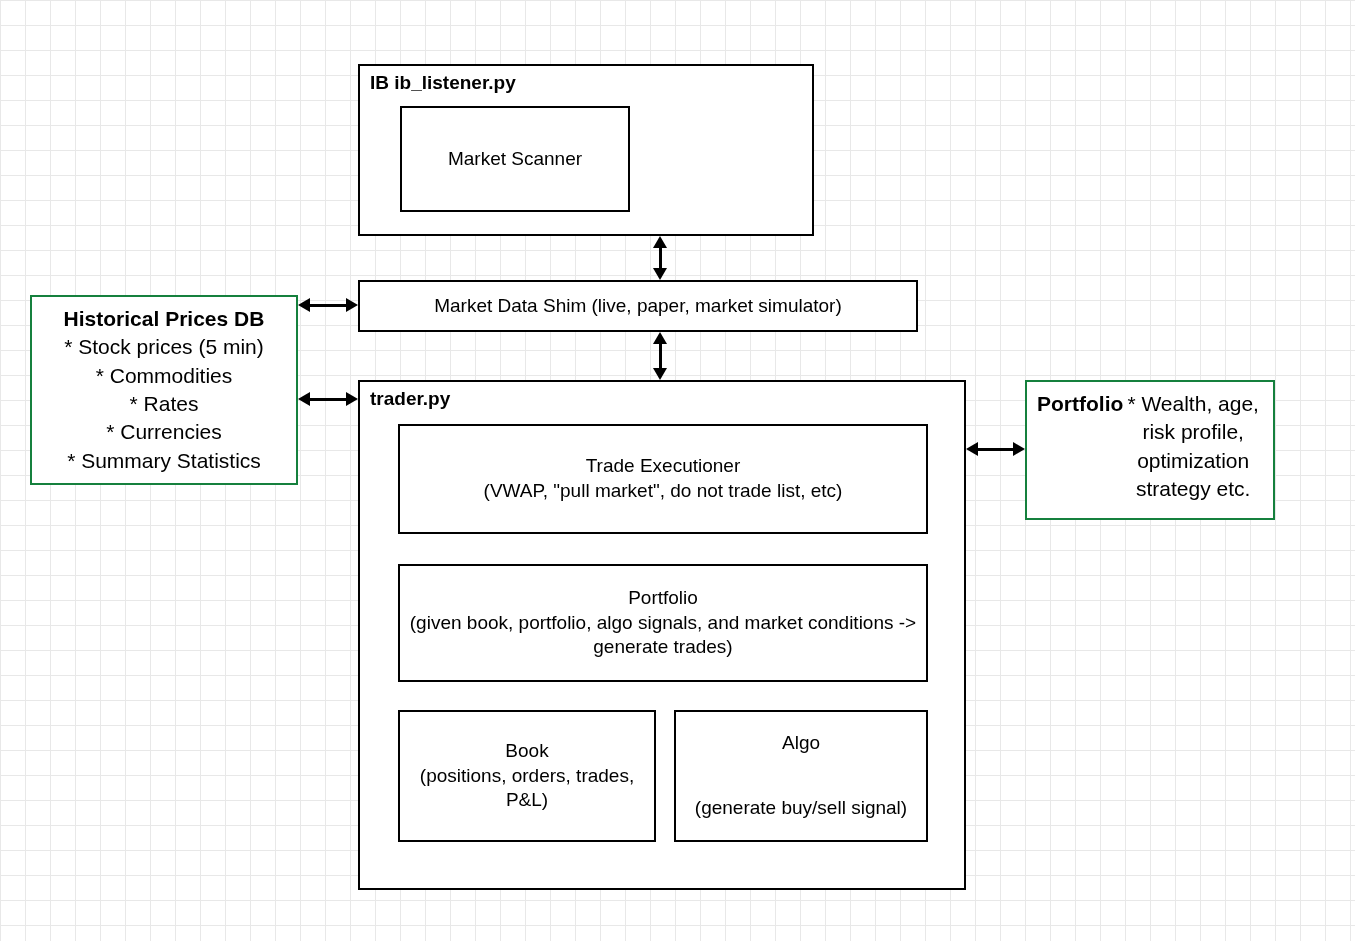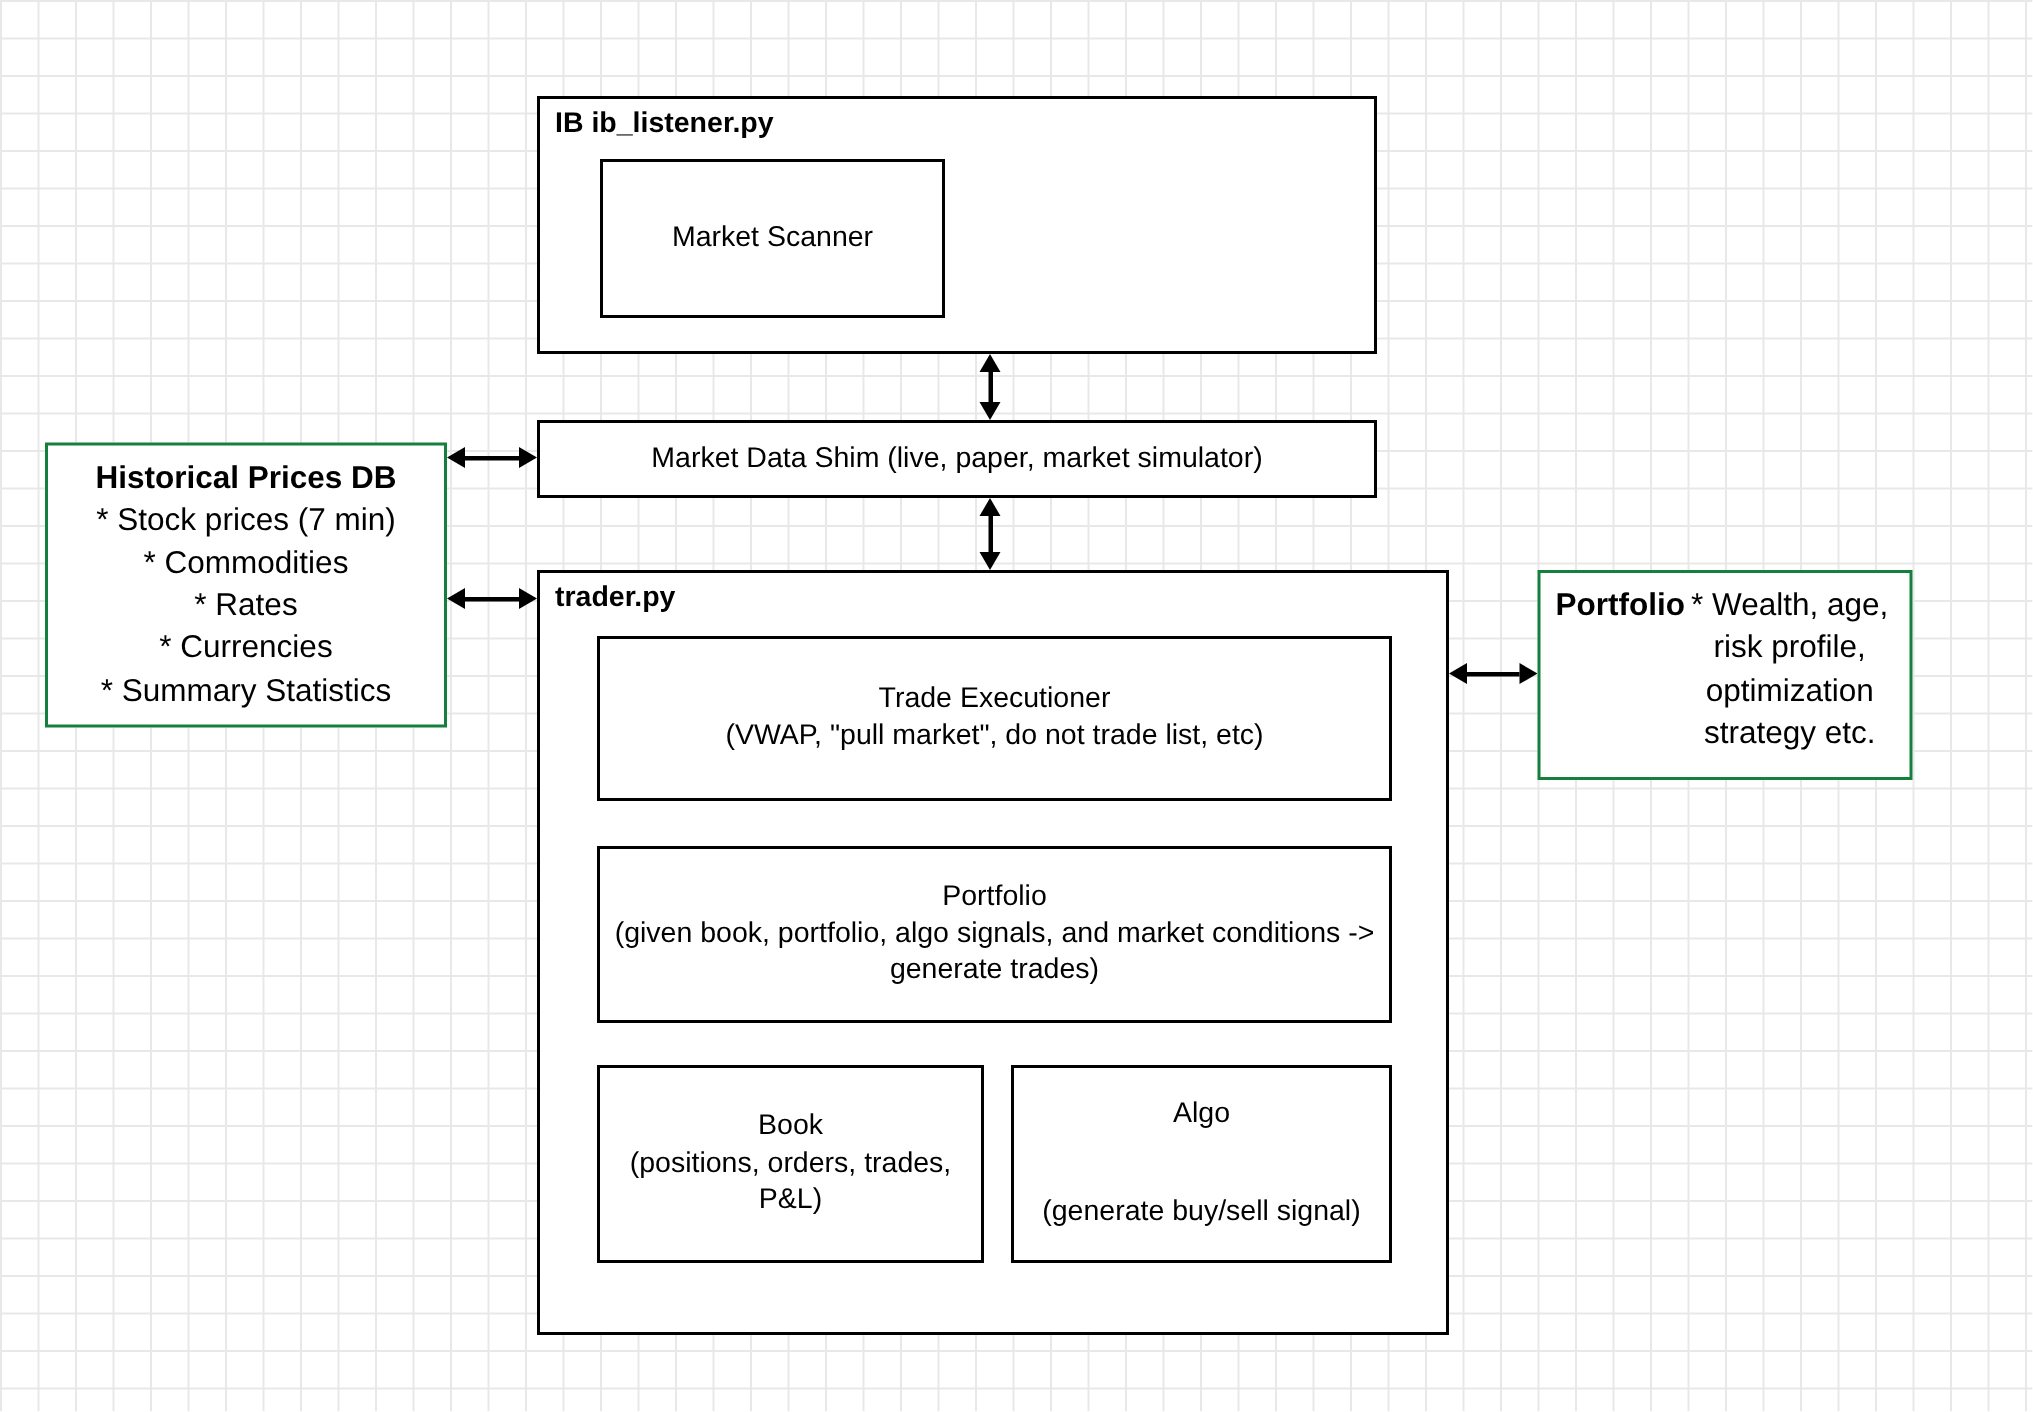--- a/index.html
+++ b/index.html
@@ -95,34 +95,34 @@
       border-left: 7px solid transparent;
       border-right: 7px solid transparent;
       border-top: 12px solid #000;
     }
   </style>
 </head>
 <body>
 
 <div class="grid-bg"></div>
 
-<div class="box" style="left:358px; top:64px; width:560px; height:172px;">
+<div class="box" style="left:358px; top:64px; width:456px; height:172px;">
   <div class="box-title">IB ib_listener.py</div>
   <div class="inner-box" style="left:40px; top:40px; width:230px; height:106px;">
     <div>Market Scanner</div>
   </div>
 </div>
 
 <div class="inner-box" style="left:358px; top:280px; width:560px; height:52px;">
   <div>Market Data Shim (live, paper, market simulator)</div>
 </div>
 
 <div class="text-block" style="left:30px; top:295px; width:268px; height:190px; display:flex; flex-direction:column; justify-content:center;">
   <div class="title">Historical Prices DB</div>
-  <div>* Stock prices (7 min)</div>
+  <div>* Stock prices (5 min)</div>
   <div>* Commodities</div>
   <div>* Rates</div>
   <div>* Currencies</div>
   <div>* Summary Statistics</div>
 </div>
 
 <div class="text-block" style="left:1025px; top:380px; width:250px; height:140px; display:flex; flex-direction:row; justify-content:center;">
   <div class="title">Portfolio</div>
   <div>* Wealth, age, risk profile, optimization strategy etc.</div>
 </div>

